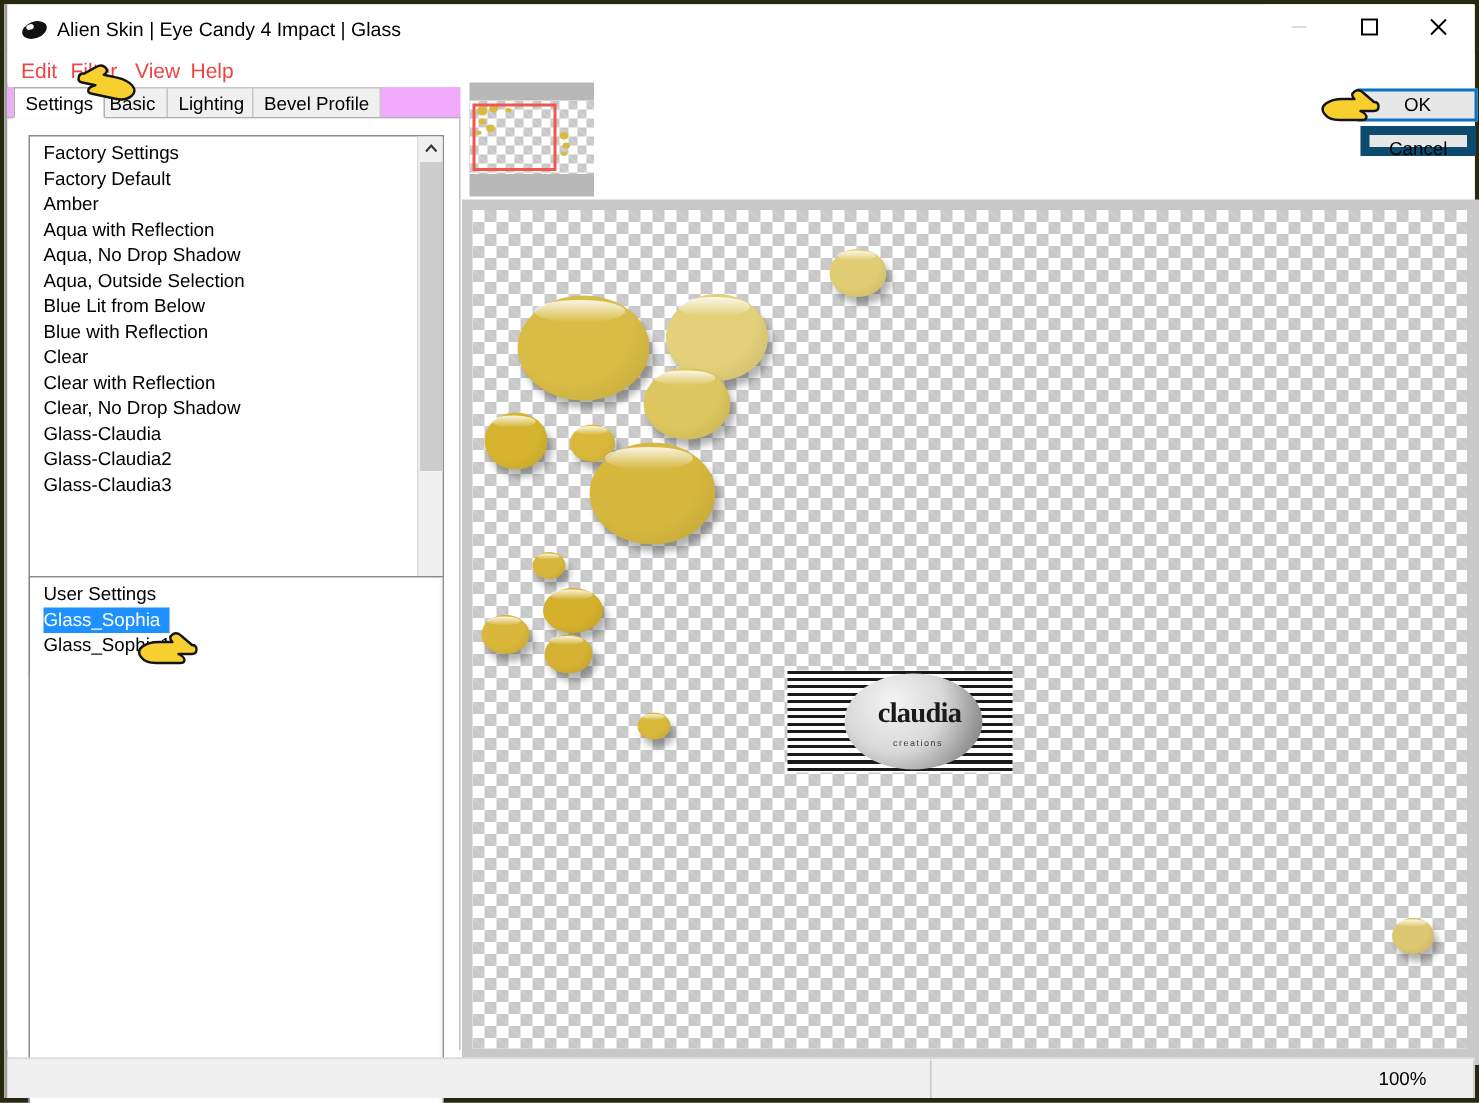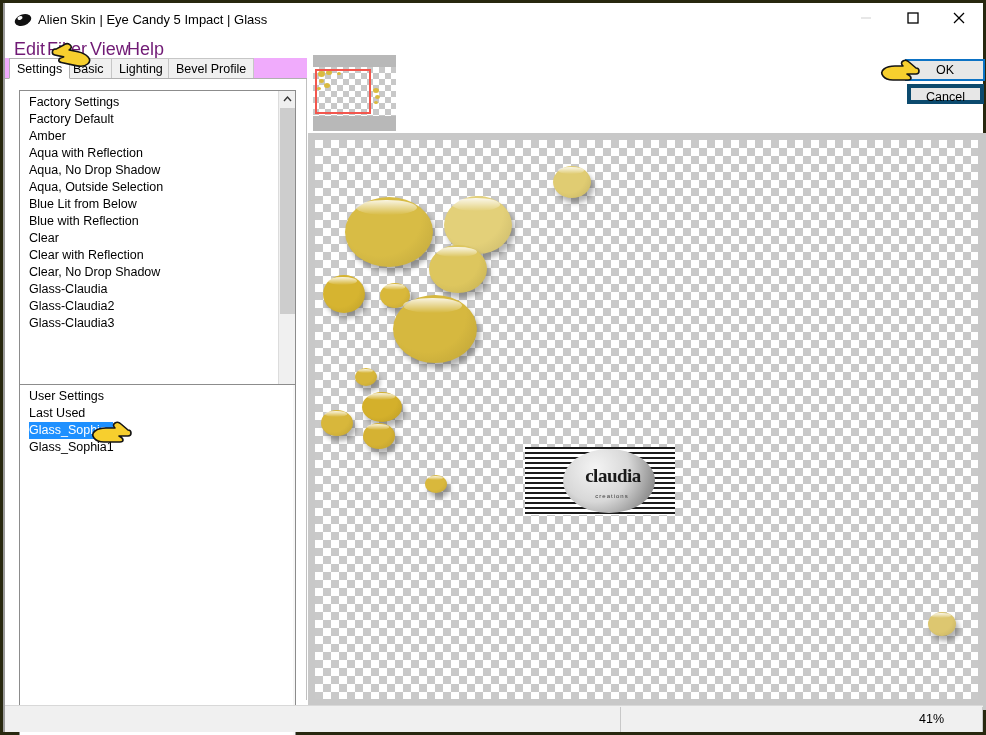--- a/index.html
+++ b/index.html
@@ -64,22 +64,22 @@
   
   #menu-bar {
     position: absolute;
     left: 0; top: 33px;
     width: 100%; height: 20px;
     background: #ffffff;
   }
   .menu-item {
     position: absolute;
     top: 2px;
-    font-size: 18px;
-    color: #701a75;
+    font-size: 14px;
+    color: #ef4444;
     padding: 1px 4px;
     white-space: nowrap;
   }
 
   
   #tab-strip {
     position: absolute;
     left: 0; top: 55px;
     width: 302px; height: 21px;
     background: #f0abfc;
@@ -287,21 +287,21 @@
     box-sizing: border-box;
     font-size: 12.5px;
     text-align: center;
     line-height: 18px;
   }
   #cancel-button {
     position: absolute;
     left: 599px; top: 48px;
     width: 77px; height: 20px;
     background: #e7e7e7;
-    border: 4px solid #0c4a6e;
+    border: 6px solid #0c4a6e;
     box-sizing: border-box;
     font-size: 12.5px;
     text-align: center;
     line-height: 18px;
   }
 
   
   #preview-area {
     position: absolute;
     left: 0; top: 97px;
@@ -411,21 +411,21 @@
 <div id="app-window">
  <div id="window-inner">
 
   <div id="title-bar">
     <div id="title-icon">
       <svg width="18" height="18" viewBox="0 0 18 18">
         <ellipse cx="9" cy="9" rx="8.5" ry="5.5" transform="rotate(-20 9 9)" fill="#111"></ellipse>
         <ellipse cx="6" cy="7" rx="2.6" ry="1.8" transform="rotate(-20 6 7)" fill="#fff"></ellipse>
       </svg>
     </div>
-    <div id="title-text">Alien Skin | Eye Candy 5 Impact | Glass</div>
+    <div id="title-text">Alien Skin | Eye Candy 4 Impact | Glass</div>
 
     <div class="win-btn" id="btn-minimize">
       <svg width="12" height="12" viewBox="0 0 12 12">
             <line x1="1" y1="6" x2="11" y2="6" stroke="#d8d8d8" stroke-width="1.2"></line>
           </svg>
     </div>
     <div class="win-btn" id="btn-maximize">
       <svg width="14" height="14" viewBox="0 0 14 14">
             <rect x="2" y="2" width="10" height="10" fill="none" stroke="#000" stroke-width="1.3"></rect>
           </svg>
@@ -478,21 +478,20 @@
                 <polyline points="5,10 8.5,6 12,10" fill="none" stroke="#333" stroke-width="1.4"></polyline>
               </svg>
         </div>
         <div id="factory-scroll-thumb" style="top: 17px; height: 206px;"></div>
       </div>
     </div>
 
     <div class="list-box" id="user-list">
       <div class="list-head">User Settings</div>
       <div id="user-items">
-            <div class="rowwrap"><span class="list-row">Last Used</span></div>
             <div class="rowwrap"><span class="list-row selected">Glass_Sophia</span></div>
             <div class="rowwrap"><span class="list-row">Glass_Sophia1</span></div>
           </div>
       <div id="user-scroll"></div>
     </div>
 
   </div>
 
   <div id="right-panel">
 
@@ -597,21 +596,21 @@
           <div id="wm-sub">creations</div>
         </div>
       </div>
 
     </div>
   </div>
 
   <div id="status-bar">
     <div id="status-sep1"></div>
     <div id="status-sep2"></div>
-    <div id="zoom-level">41%</div>
+    <div id="zoom-level">100%</div>
   </div>
  </div>
 </div>
 
 <div class="hand-cursor" id="cursor-menu" style="left:51px; top:41px;">
   <svg width="46" height="30" viewBox="0 0 46 30">
     <g transform="rotate(12 23 15)">
       <path d="M4 12 q-3 0 -3 3 t3 3 h9 q-4 2 -4 4 q0 2 3 2 h16 q7 0 10-4 q3-4 -1-7 q-4-3 -11-3 h-9 q3-3 0-5 q-3-2 -6 1 z" fill="#f7cf2e" stroke="#141414" stroke-width="1.6" stroke-linejoin="round"></path>
     </g>
   </svg>

